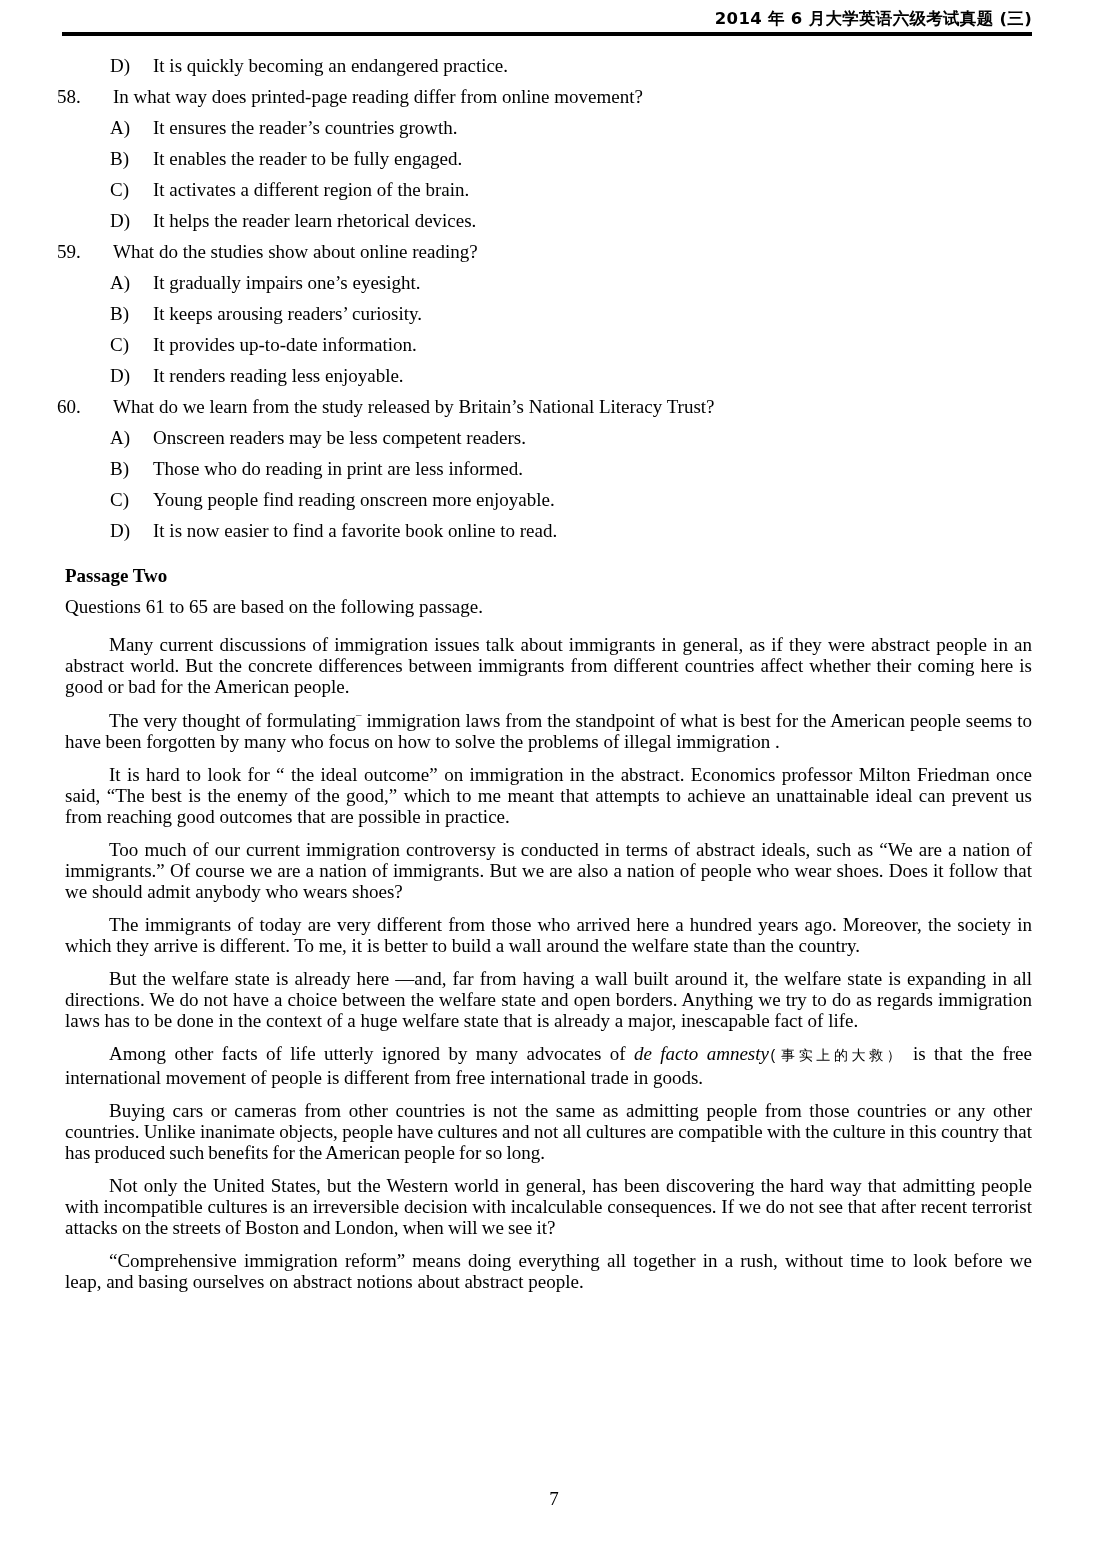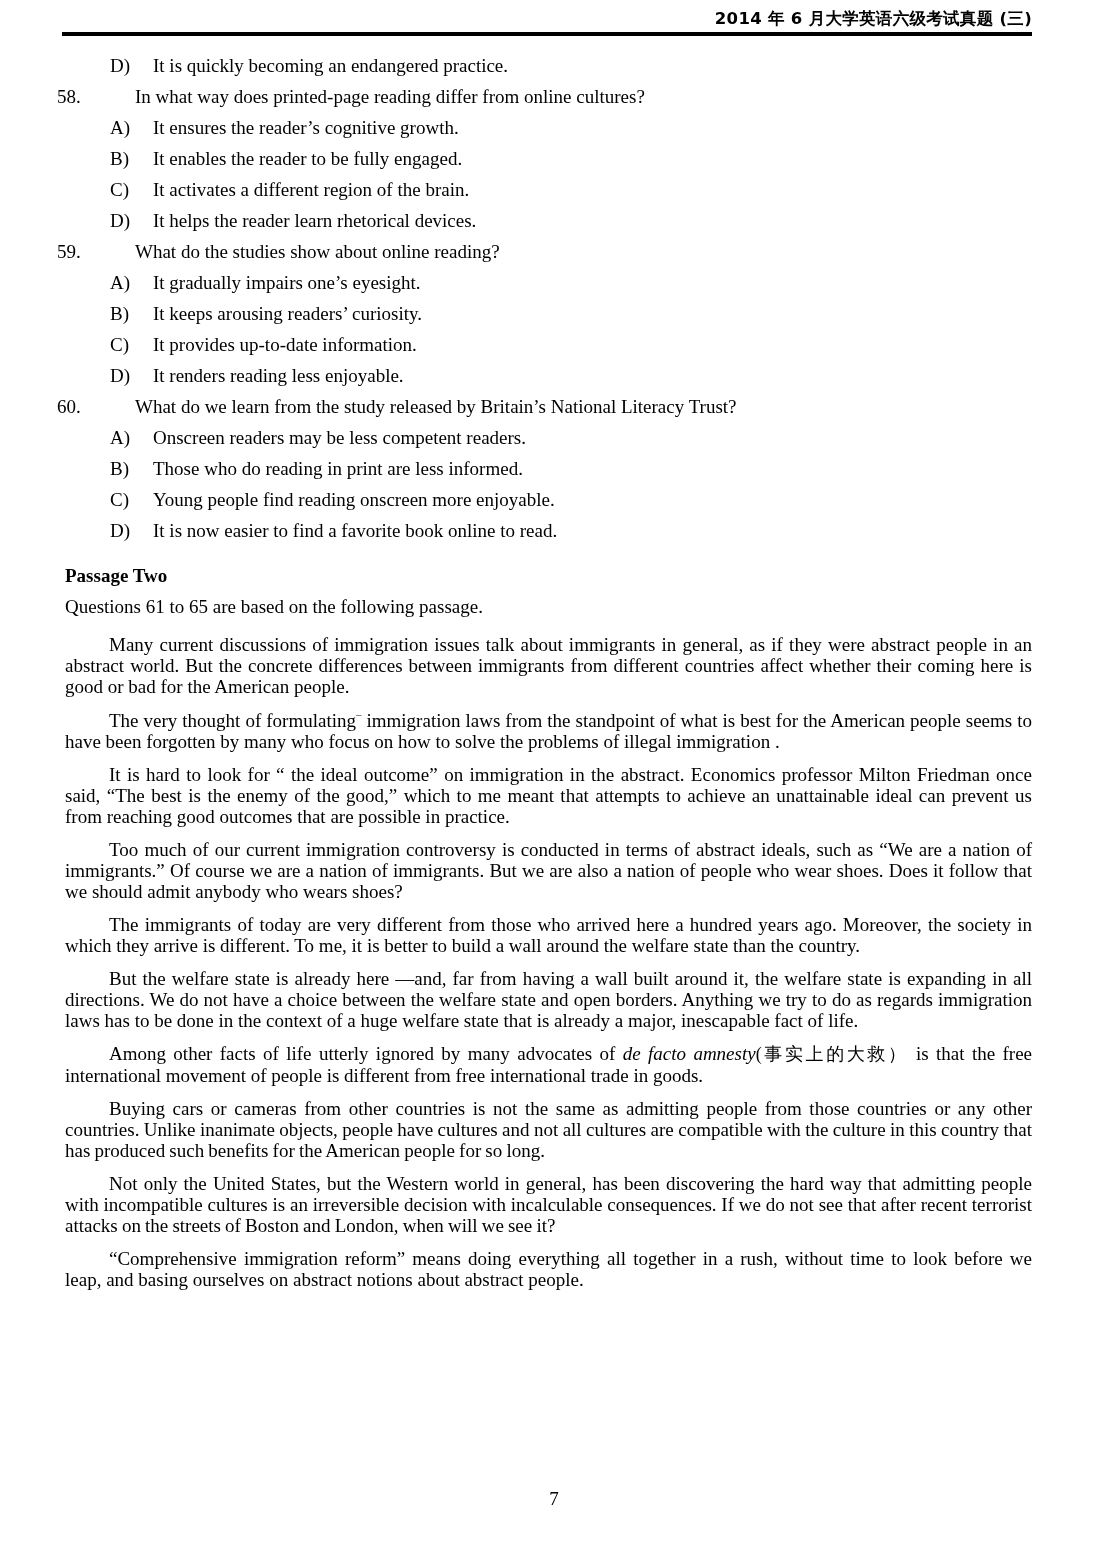--- a/index.html
+++ b/index.html
@@ -53,21 +53,20 @@
     width: 975px;
   }
 
   
   .question-row {
     display: flex;
     align-items: baseline;
     font-size: 19px;
     line-height: 31px;
     margin: 0;
-    gap: 22px;
   }
   .q-num {
     width: 56px;
     flex: 0 0 56px;
     text-align: left;
   }
   .q-text {
     flex: 1 1 auto;
   }
 
@@ -111,23 +110,23 @@
     text-indent: 44px;
     width: 967px;
   }
   .para.tight {
     word-spacing: -0.6px;
   }
   .para .ital {
     font-style: italic;
   }
   .para .cjk {
-    font-family: Liberation Serif, serif;
+    font-family: Liberation Mono, monospace;
     font-style: normal;
-    font-size: 18px;
+    font-size: 14px;
   }
   .sup-mark {
     font-size: 11px;
     vertical-align: 4px;
   }
 
   
   .page-number {
     position: absolute;
     top: 1488px;
@@ -147,25 +146,25 @@
 
   <div class="content">
 
     <div class="option-row">
       <span class="opt-letter">D)</span>
       <span class="opt-text">It is quickly becoming an endangered practice.</span>
     </div>
 
     <div class="question-row">
       <span class="q-num">58.</span>
-      <span class="q-text">In what way does printed-page reading differ from online cultures?</span>
+      <span class="q-text">In what way does printed-page reading differ from online movement?</span>
     </div>
     <div class="option-row">
       <span class="opt-letter">A)</span>
-      <span class="opt-text">It ensures the reader’s cognitive growth.</span>
+      <span class="opt-text">It ensures the reader’s countries growth.</span>
     </div>
     <div class="option-row">
       <span class="opt-letter">B)</span>
       <span class="opt-text">It enables the reader to be fully engaged.</span>
     </div>
     <div class="option-row">
       <span class="opt-letter">C)</span>
       <span class="opt-text">It activates a different region of the brain.</span>
     </div>
     <div class="option-row">

